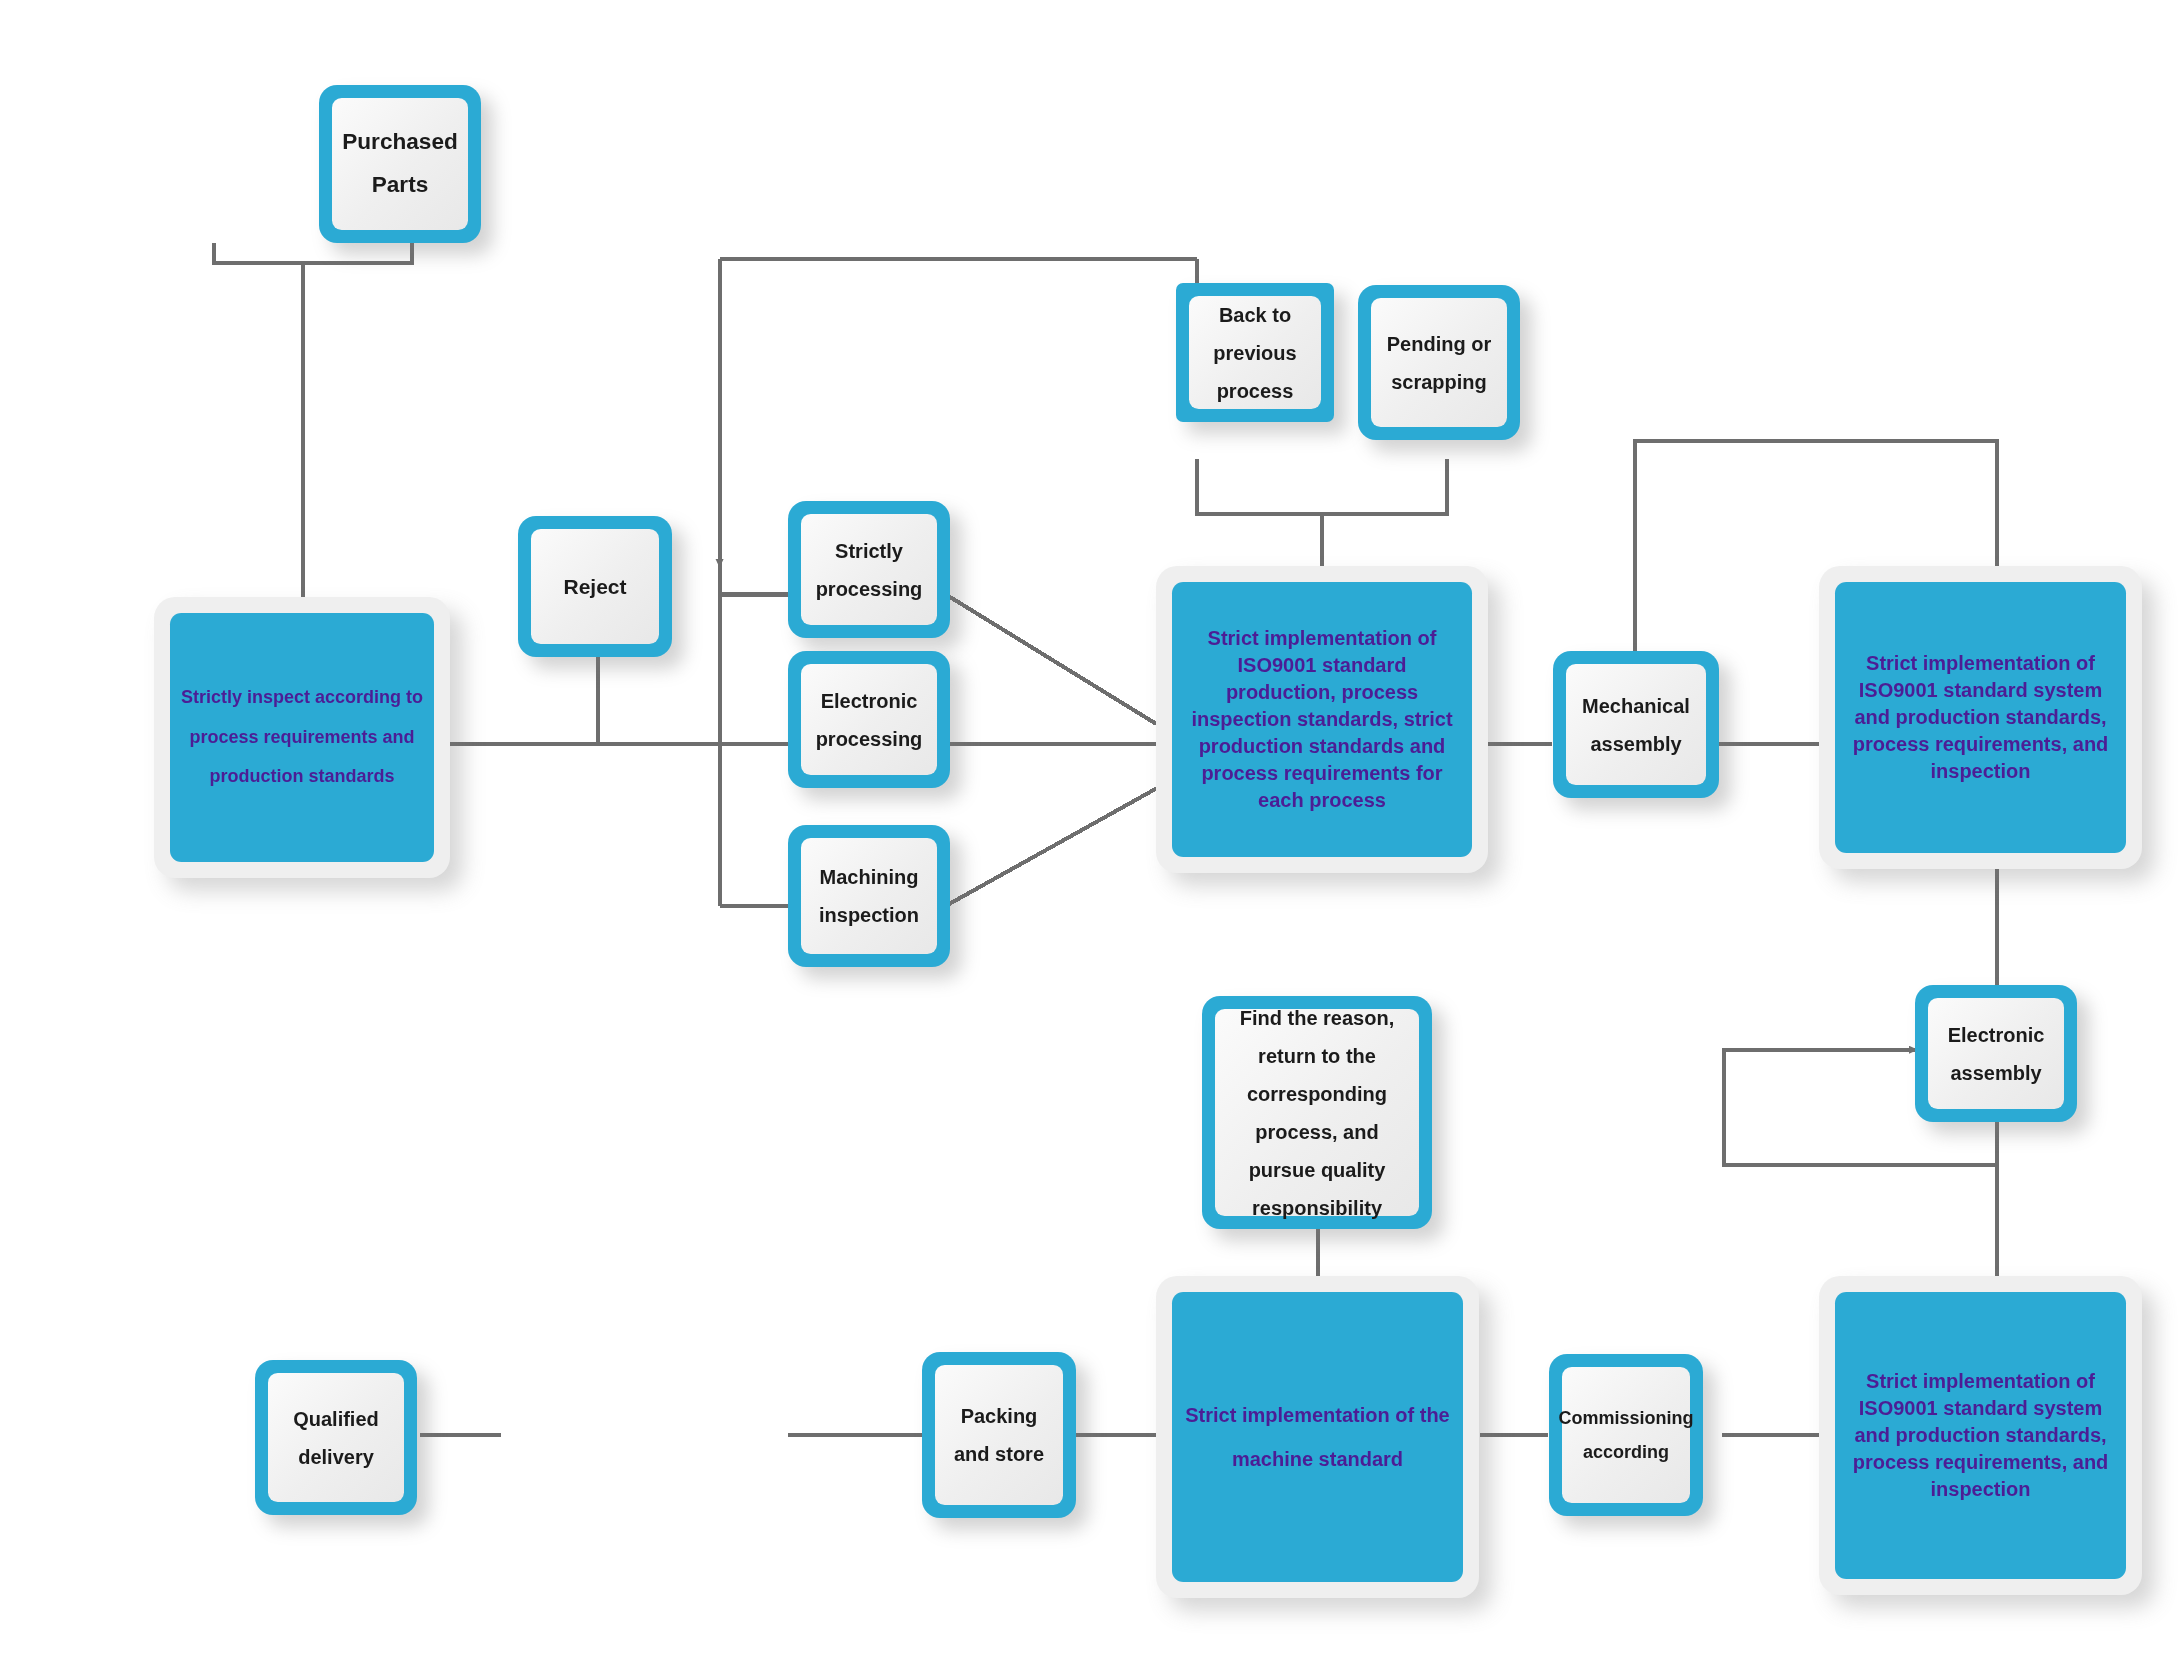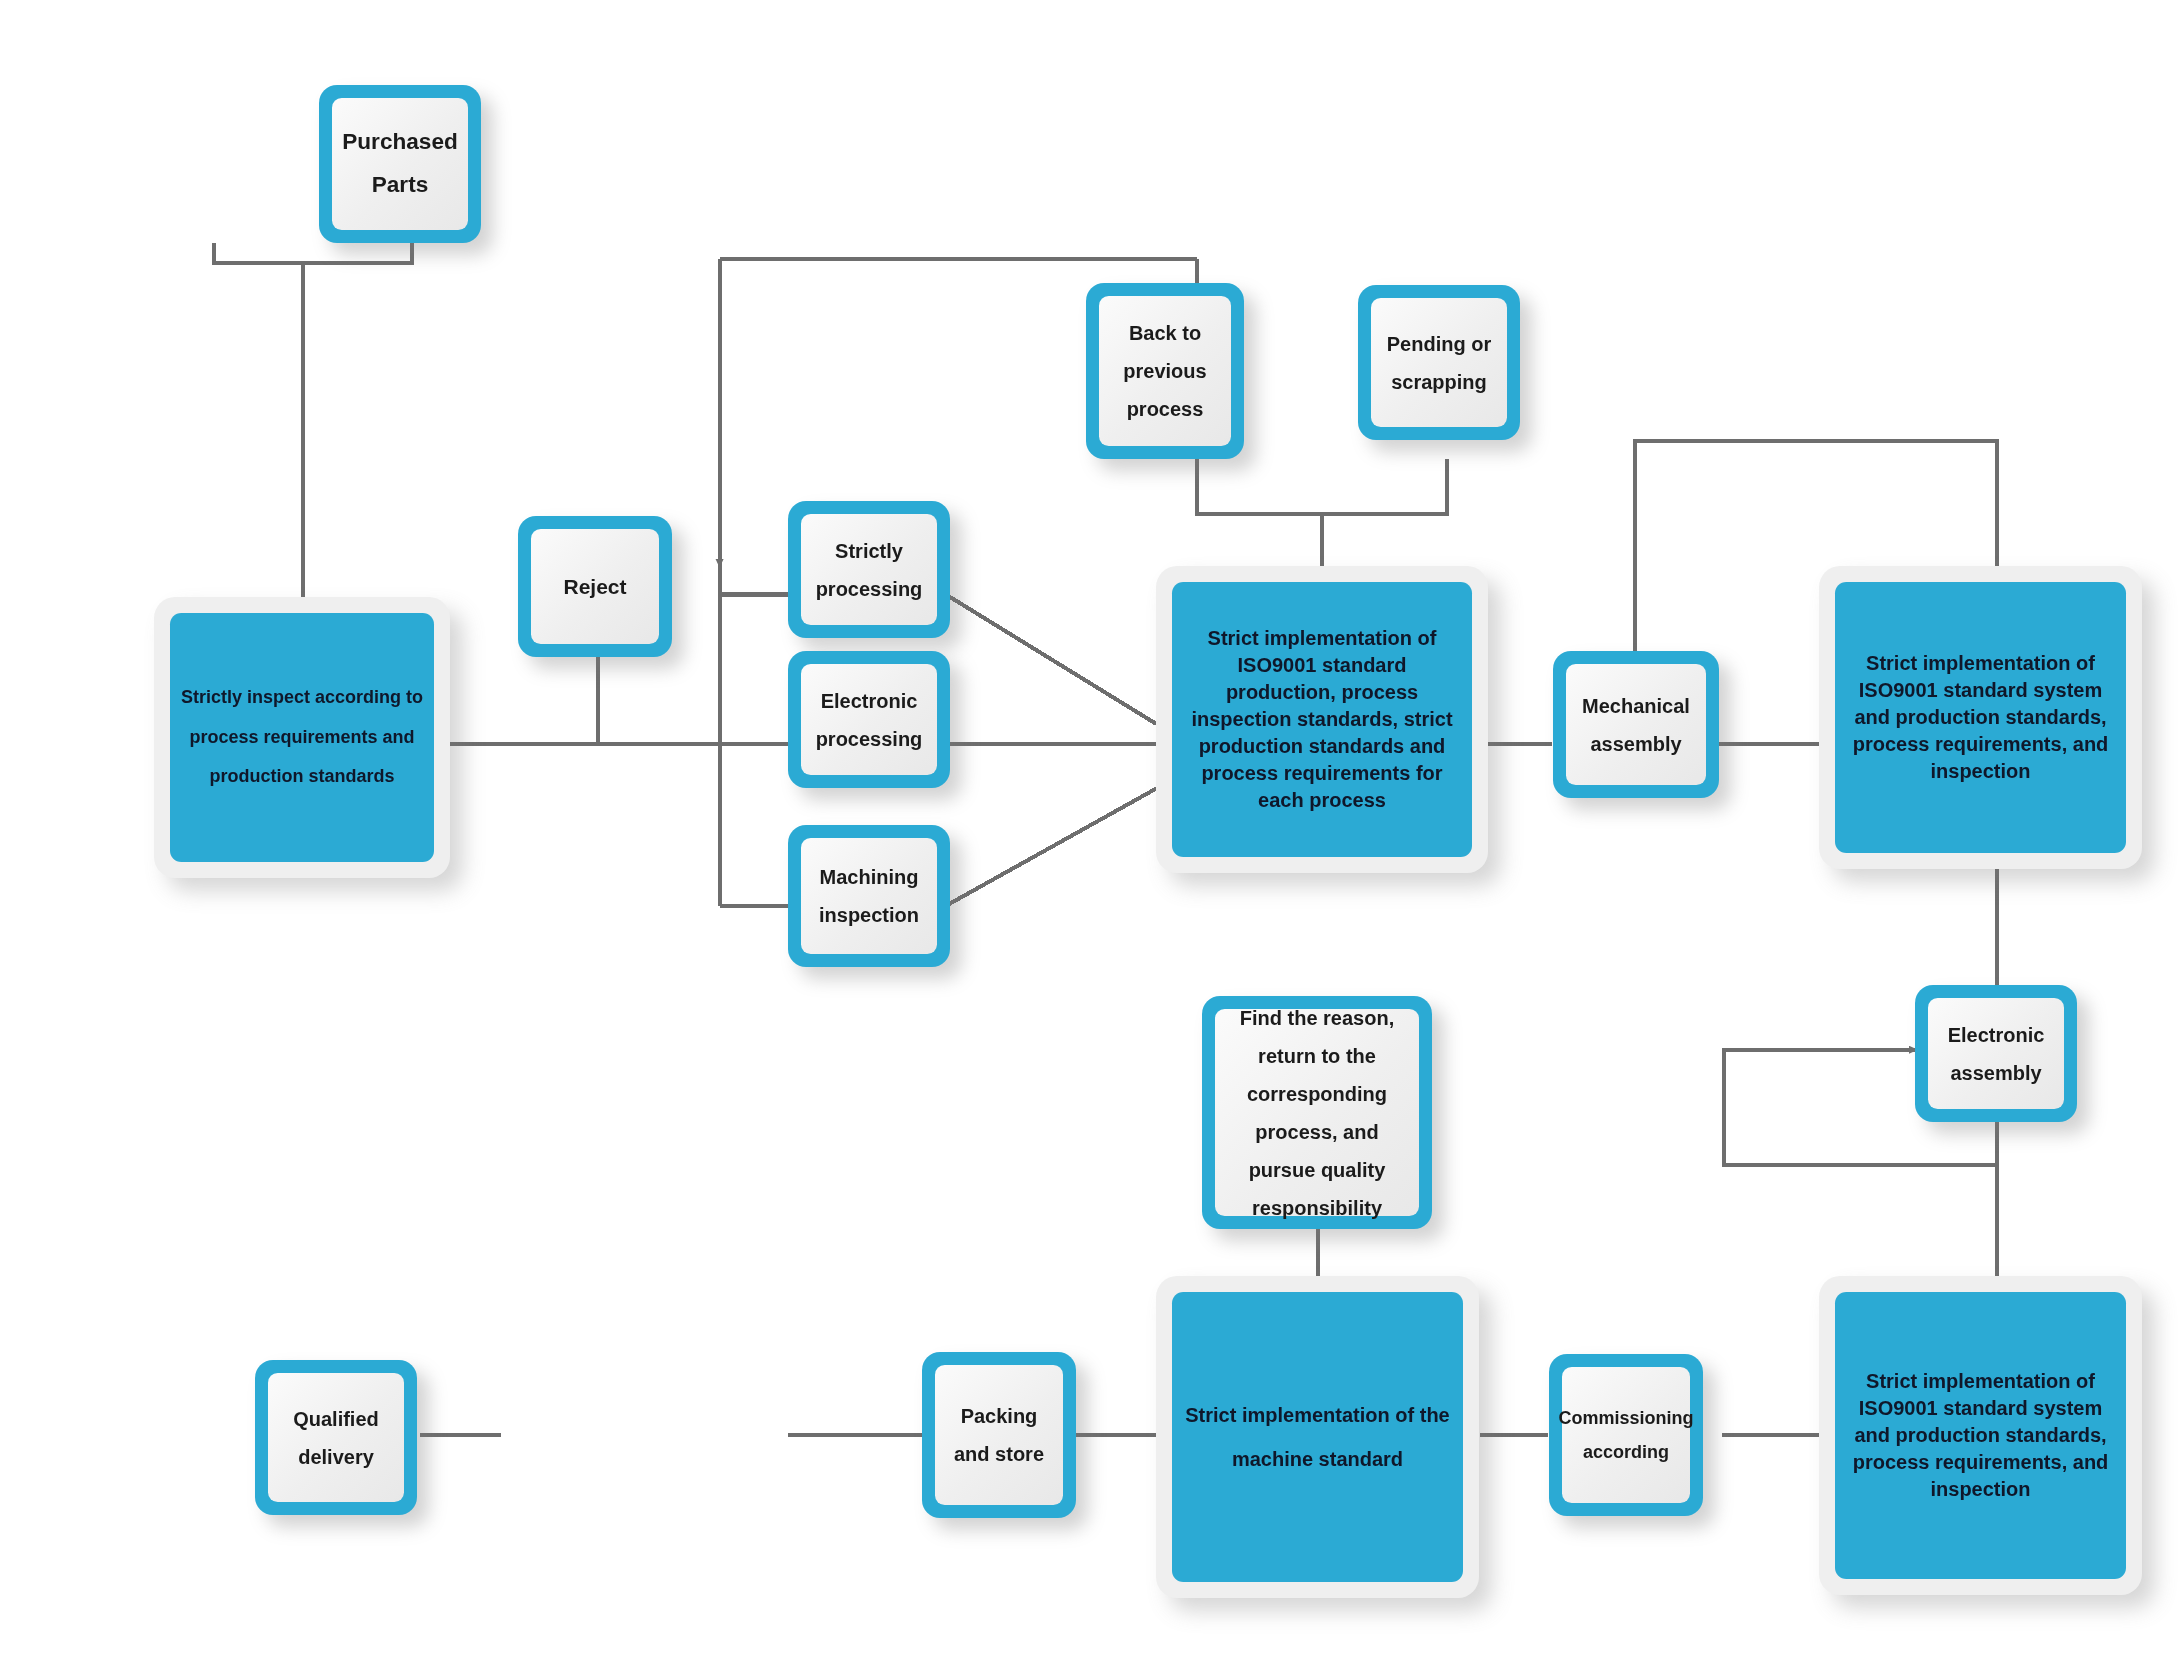--- a/index.html
+++ b/index.html
@@ -45,21 +45,21 @@
   .card{
     background:#efefef;
     border-radius:21px;
     box-shadow:13px 13px 21px rgba(120,120,120,.30);
     padding:16px;
   }
   .card > .inner{
     width:100%;height:100%;box-sizing:border-box;
     background:#2BAAD4;border-radius:11.3px;
     display:flex;align-items:center;justify-content:center;text-align:center;
-    color:#0f172a;font-weight:bold;line-height:1.35;padding:4px 8px;
+    color:#4c1d95;font-weight:bold;line-height:1.35;padding:4px 8px;
   }
   .card.wide > .inner{line-height:2.2;}
 
   .t22{font-size:18px;}
   .t25{font-size:20px;}
   .t26{font-size:21px;}
   .t28{font-size:22.6px;}
 </style>
 </head>
 <body>
@@ -137,21 +137,21 @@
   </div>
 
   <div class="node framed" style="left:788px;top:651px;width:162px;height:137px;">
     <div class="inner t25">Electronic processing</div>
   </div>
 
   <div class="node framed" style="left:788px;top:825px;width:162px;height:142px;">
     <div class="inner t25">Machining inspection</div>
   </div>
 
-  <div class="node framed" style="left:1086px;top:283px;width:158px;height:176px;">
+  <div class="node framed" style="left:1176px;top:283px;width:158px;height:139px;border-radius:7px;">
     <div class="inner t25">Back to previous process</div>
   </div>
 
   <div class="node framed" style="left:1358px;top:285px;width:162px;height:155px;">
     <div class="inner t25">Pending or scrapping</div>
   </div>
 
   <div class="node card" style="left:1156px;top:566px;width:332px;height:307px;">
     <div class="inner t25">Strict implementation of ISO9001 standard production, process inspection standards, strict production standards and process requirements for each process</div>
   </div>

